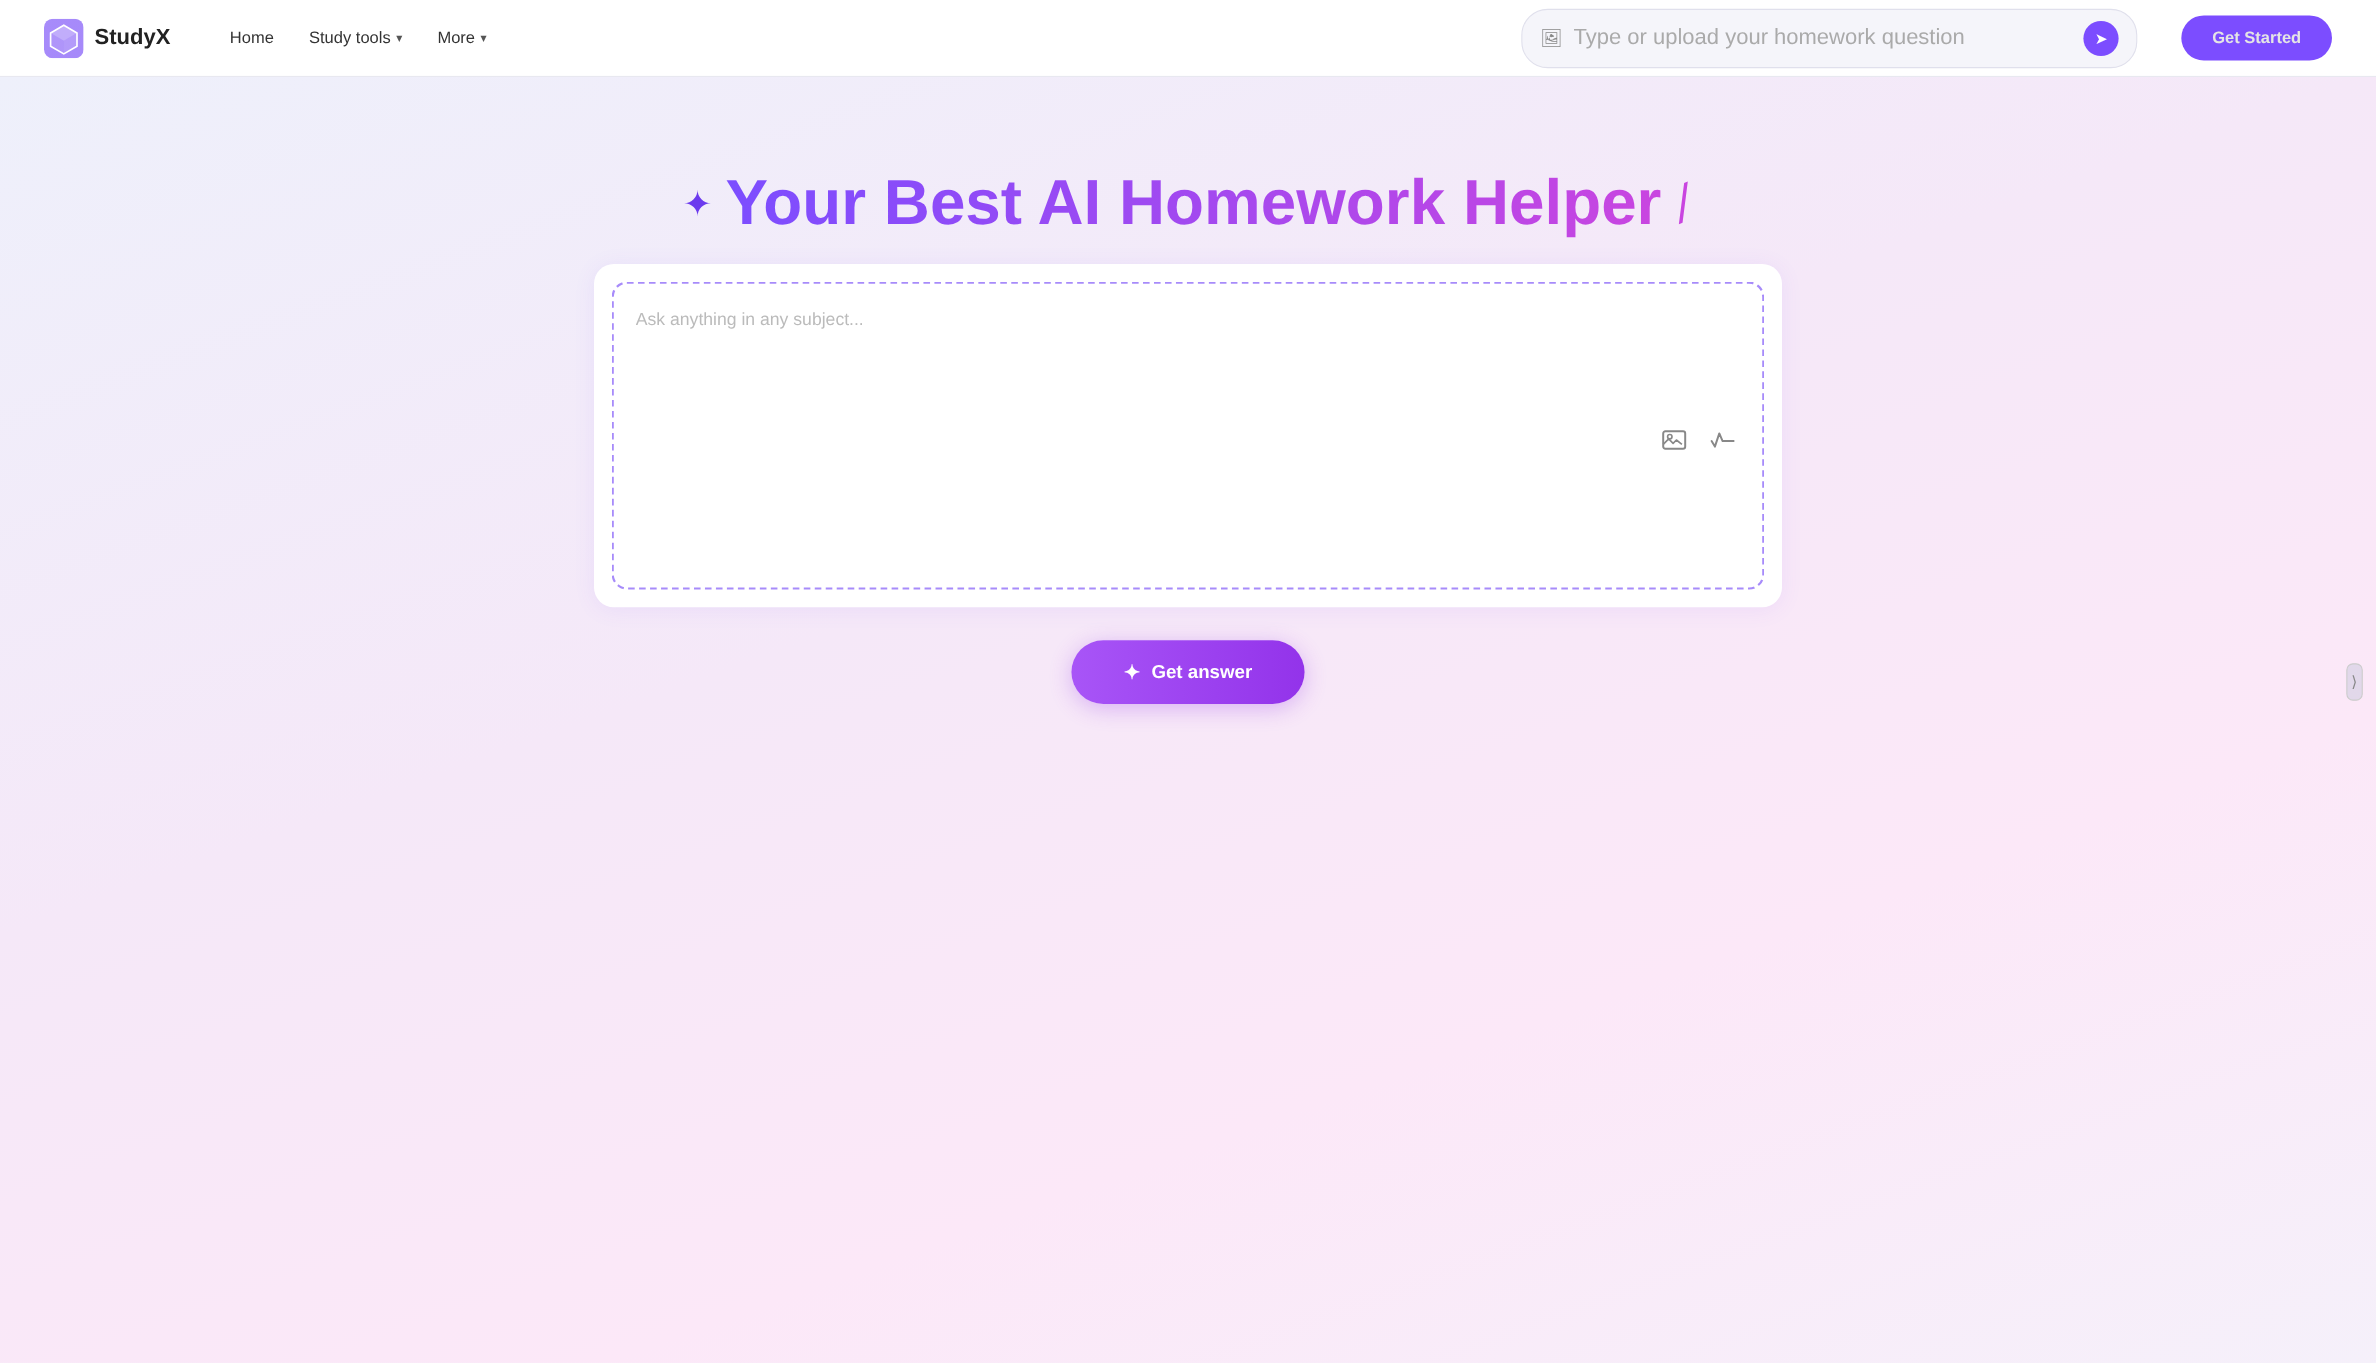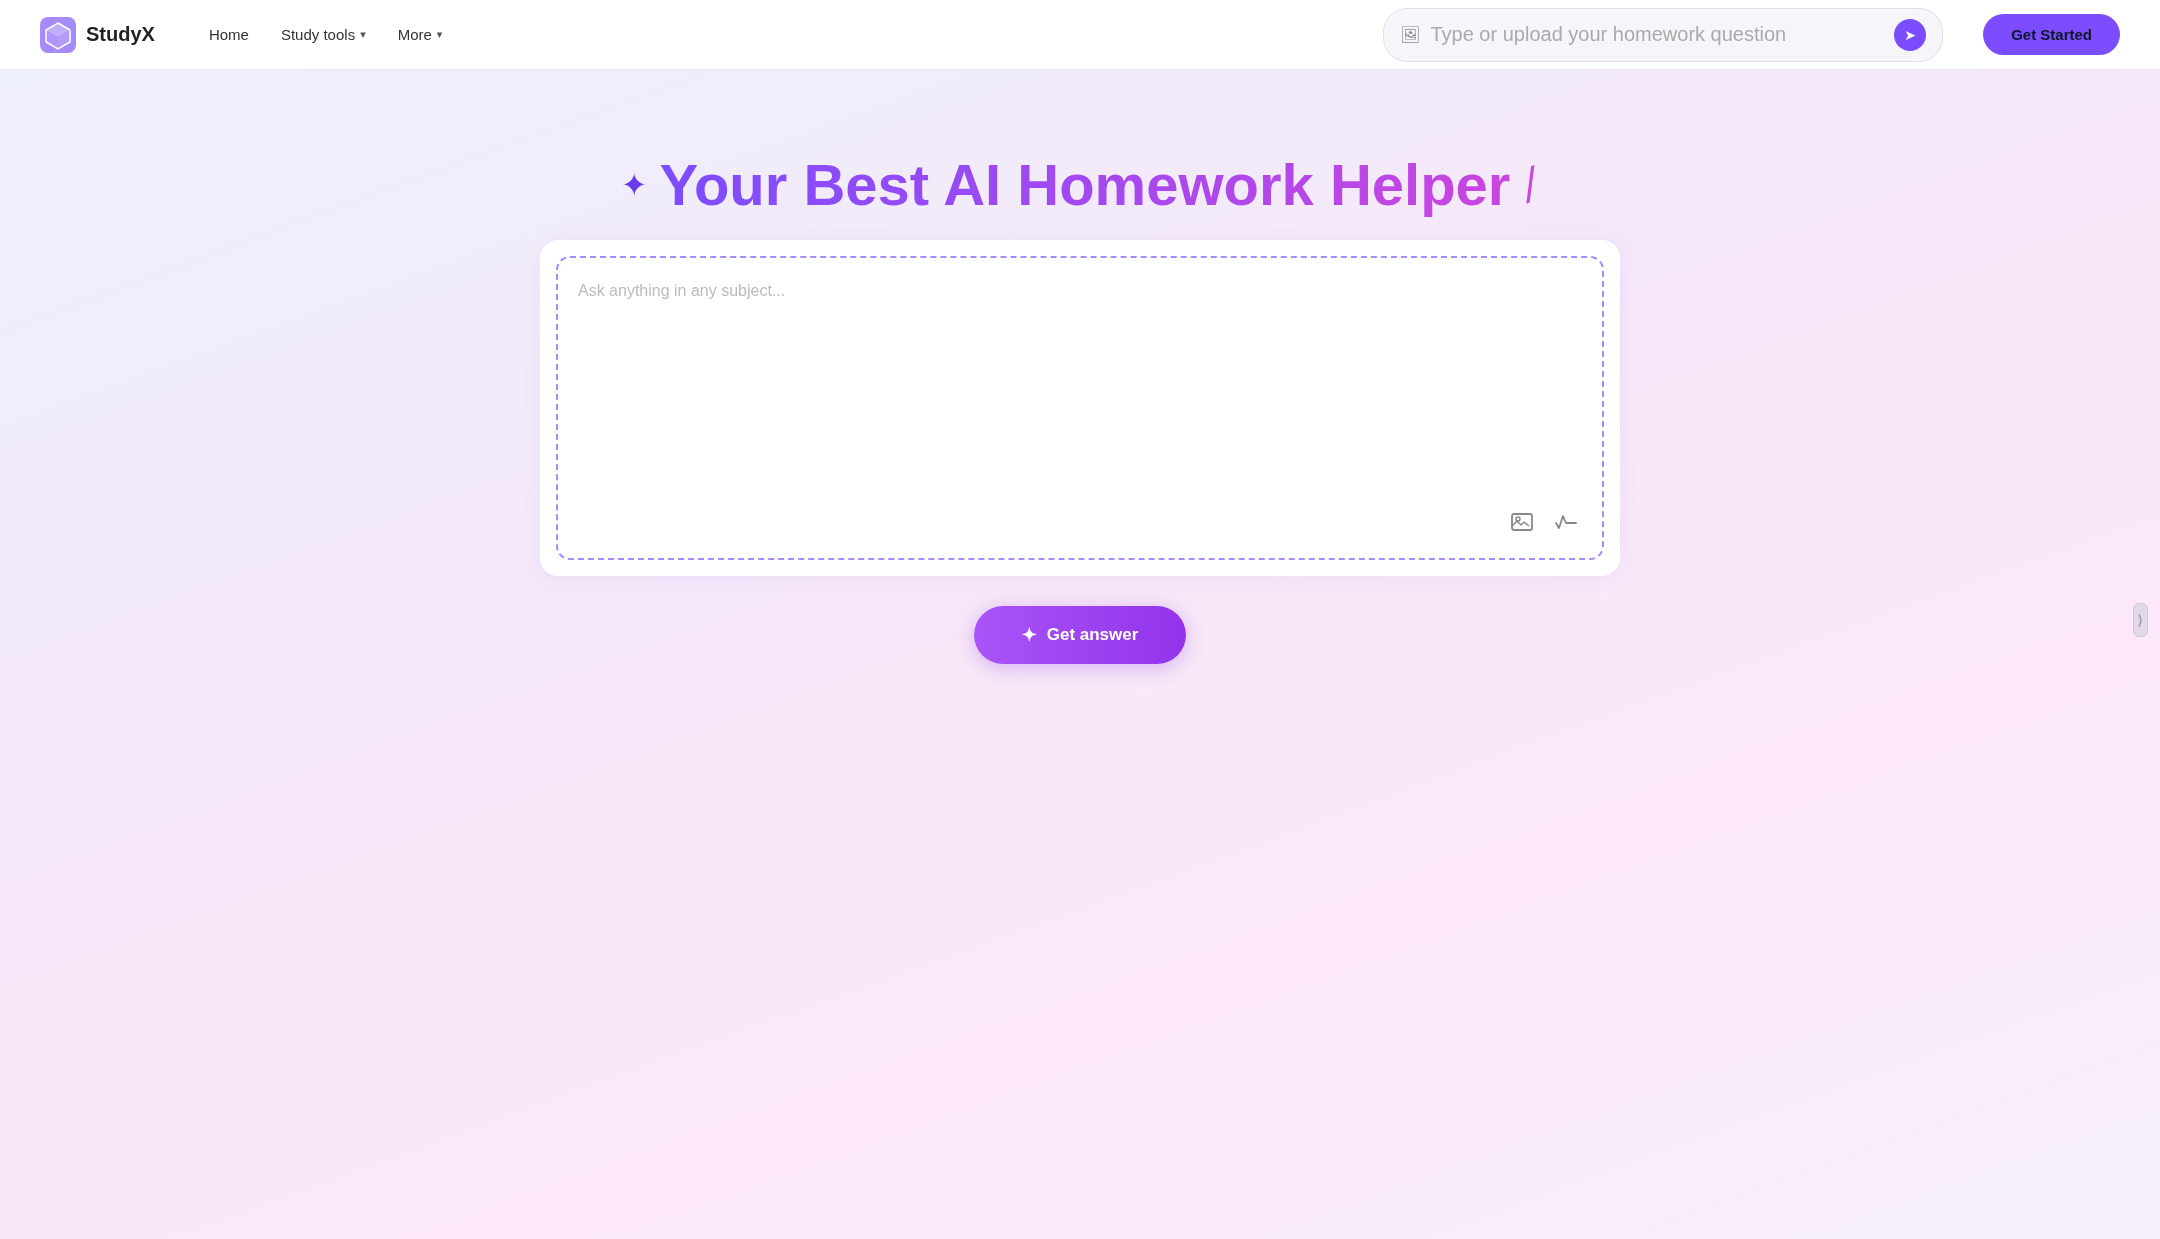--- a/index.html
+++ b/index.html
@@ -108,21 +108,21 @@
       align-items: center;
       justify-content: center;
       cursor: pointer;
       color: white;
       font-size: 14px;
       flex-shrink: 0;
     }
 
     .get-started-btn {
       background: #7c4dff;
-      color: #0f172a;
+      color: #e5e5e5;
       border: none;
       border-radius: 24px;
       padding: 12px 28px;
       font-size: 15px;
       font-weight: 600;
       cursor: pointer;
       margin-left: 20px;
       white-space: nowrap;
       transition: background 0.15s;
     }
@@ -191,21 +191,20 @@
     }
 
     .input-textarea-wrapper {
       border: 2px dashed #a78bfa;
       border-radius: 14px;
       margin: 16px;
       padding: 20px;
       min-height: 280px;
       position: relative;
       display: flex;
-      flex-direction: column;
     }
 
     .input-textarea {
       border: none;
       outline: none;
       width: 100%;
       min-height: 220px;
       font-size: 16px;
       color: #555;
       resize: none;

